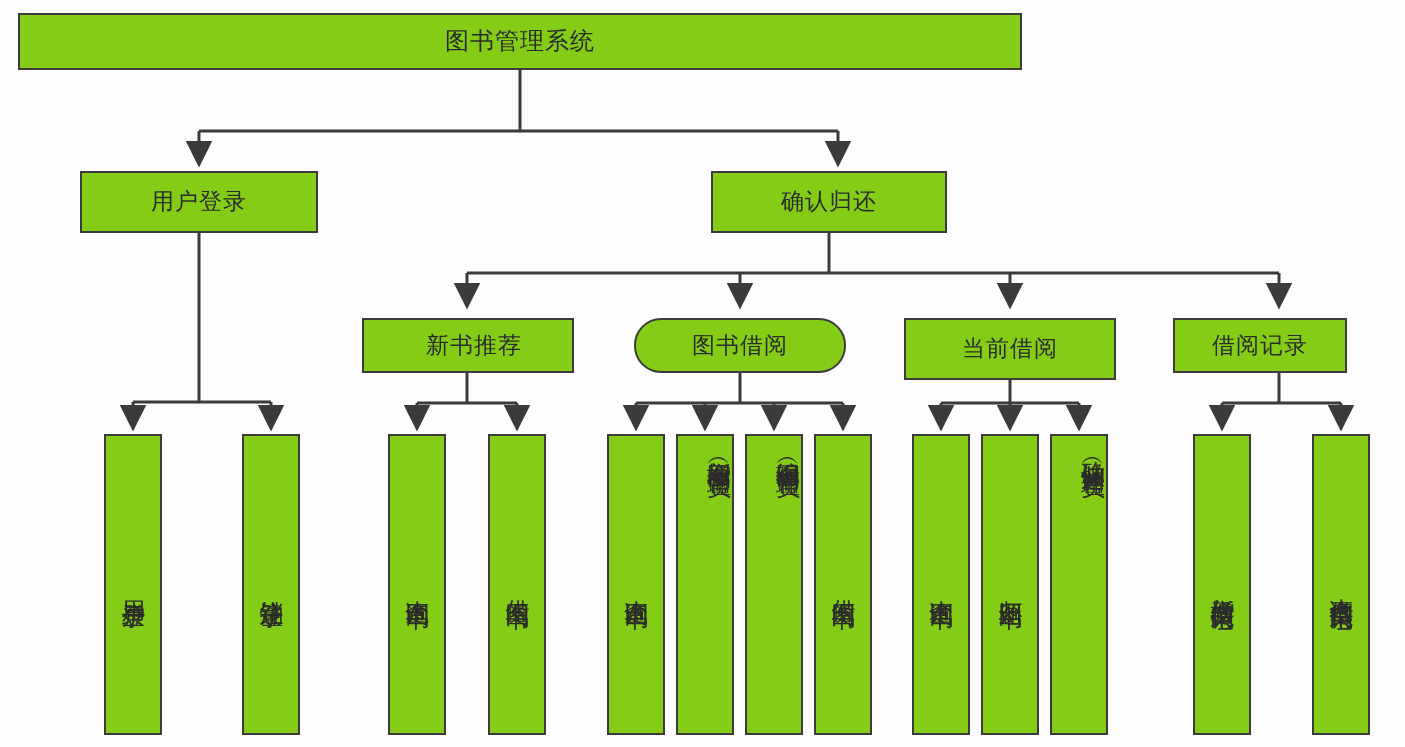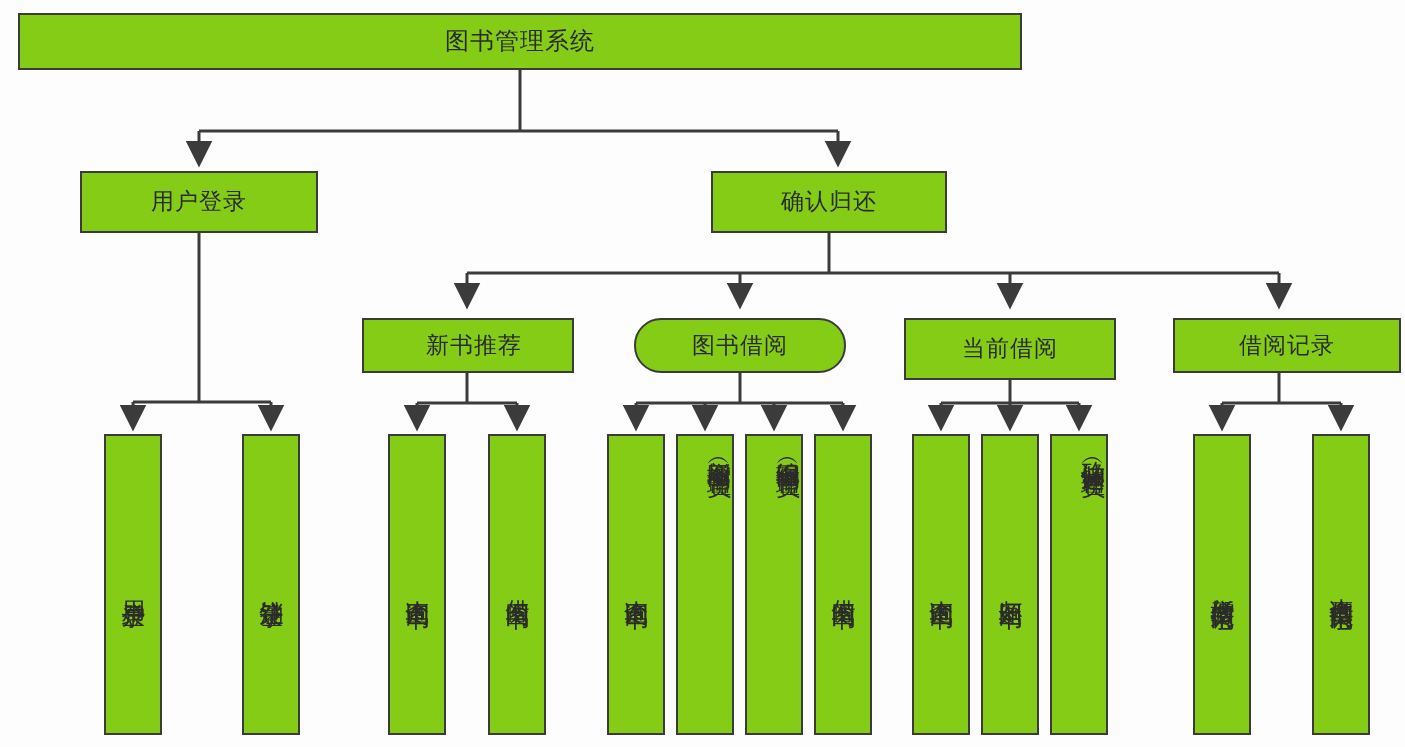--- a/index.html
+++ b/index.html
@@ -129,21 +129,21 @@
   <div class="node horiz" style="left:80px; top:171px; width:238px; height:62px;">用户登录</div>
 
   <div class="node horiz" style="left:711px; top:171px; width:236px; height:62px;">确认归还</div>
 
   <div class="node horiz" style="left:362px; top:318px; width:212px; height:55px;padding-left:12px;">新书推荐</div>
 
   <div class="node horiz" style="left:634px; top:318px; width:212px; height:55px;border-radius:27px;">图书借阅</div>
 
   <div class="node horiz" style="left:904px; top:318px; width:212px; height:62px;">当前借阅</div>
 
-  <div class="node horiz" style="left:1173px; top:318px; width:228px; height:55px;">借阅记录</div>
+  <div class="node horiz" style="left:1173px; top:318px; width:174px; height:55px;">借阅记录</div>
 
   <div class="node vert mid" style="left:104px; top:434px; width:58px; height:301px;">用户登录</div>
 
   <div class="node vert mid" style="left:242px; top:434px; width:58px; height:301px;">注销登录</div>
 
   <div class="node vert mid" style="left:388px; top:434px; width:58px; height:301px;">查询图书</div>
 
   <div class="node vert mid" style="left:488px; top:434px; width:58px; height:301px;">借阅图书</div>
 
   <div class="node vert mid" style="left:607px; top:434px; width:58px; height:301px;">查询图书</div>

